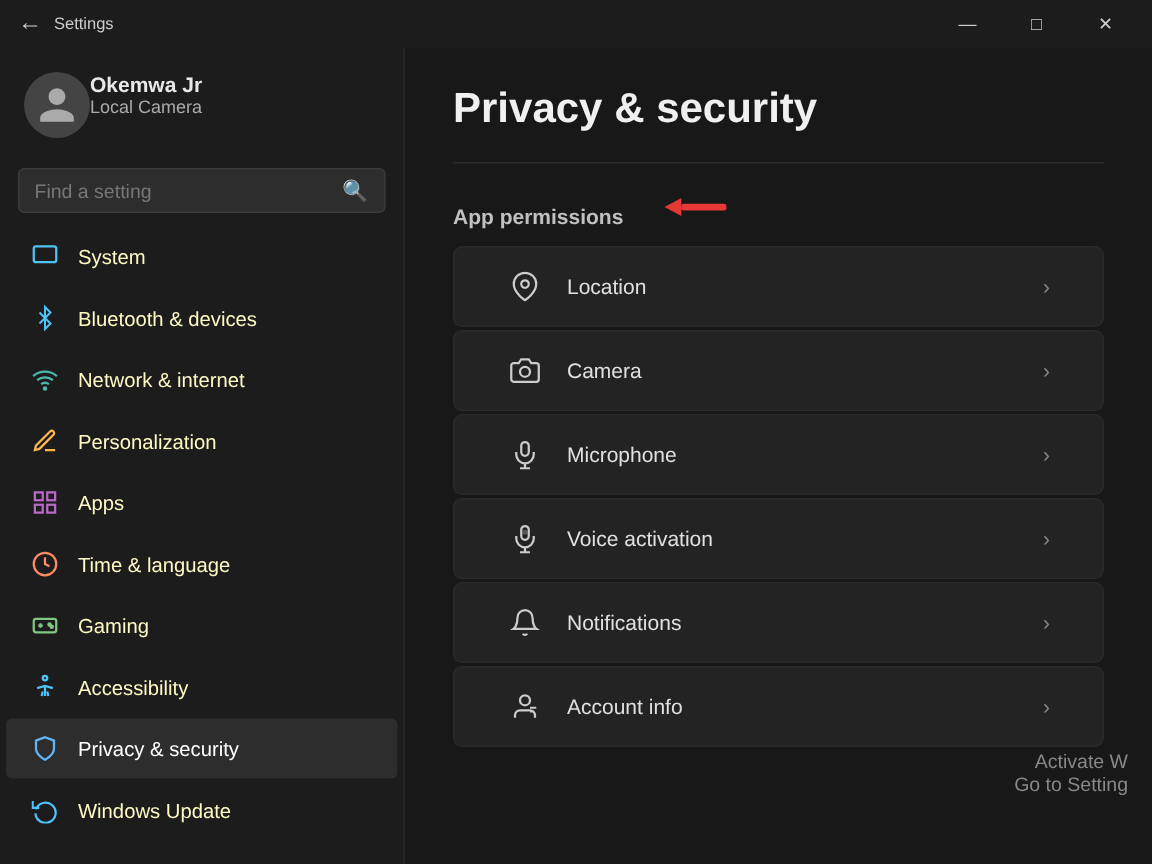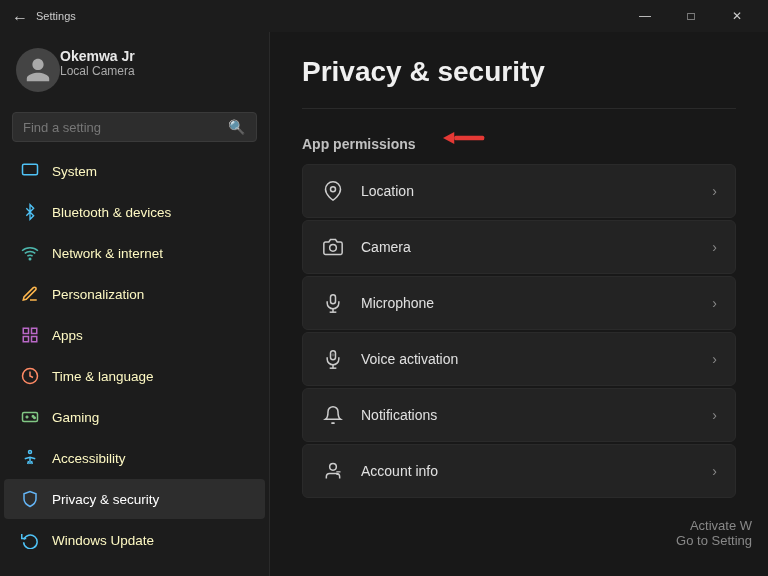--- a/index.html
+++ b/index.html
@@ -175,21 +175,21 @@
 
     .settings-list {
       display: flex;
       flex-direction: column;
       gap: 2px;
     }
 
     .settings-item {
       background: #232323;
       border-radius: 6px;
-      padding: 14px 18px;
+      padding: 14px 35px;
       display: flex;
       align-items: center;
       gap: 16px;
       cursor: pointer;
       border: 1px solid #2a2a2a;
     }
 
     .settings-item-icon {
       width: 24px;
       height: 24px;
@@ -212,21 +212,21 @@
     
     .title-divider {
       border: none;
       border-top: 1px solid #2a2a2a;
       margin-bottom: 18px;
     }
 
     
     .activate-watermark {
       position: absolute;
-      bottom: 28px;
+      bottom: 46px;
       right: 16px;
       color: #888;
       font-size: 13px;
       text-align: right;
       pointer-events: none;
     }
   </style>
 </head>
 <body>
 

